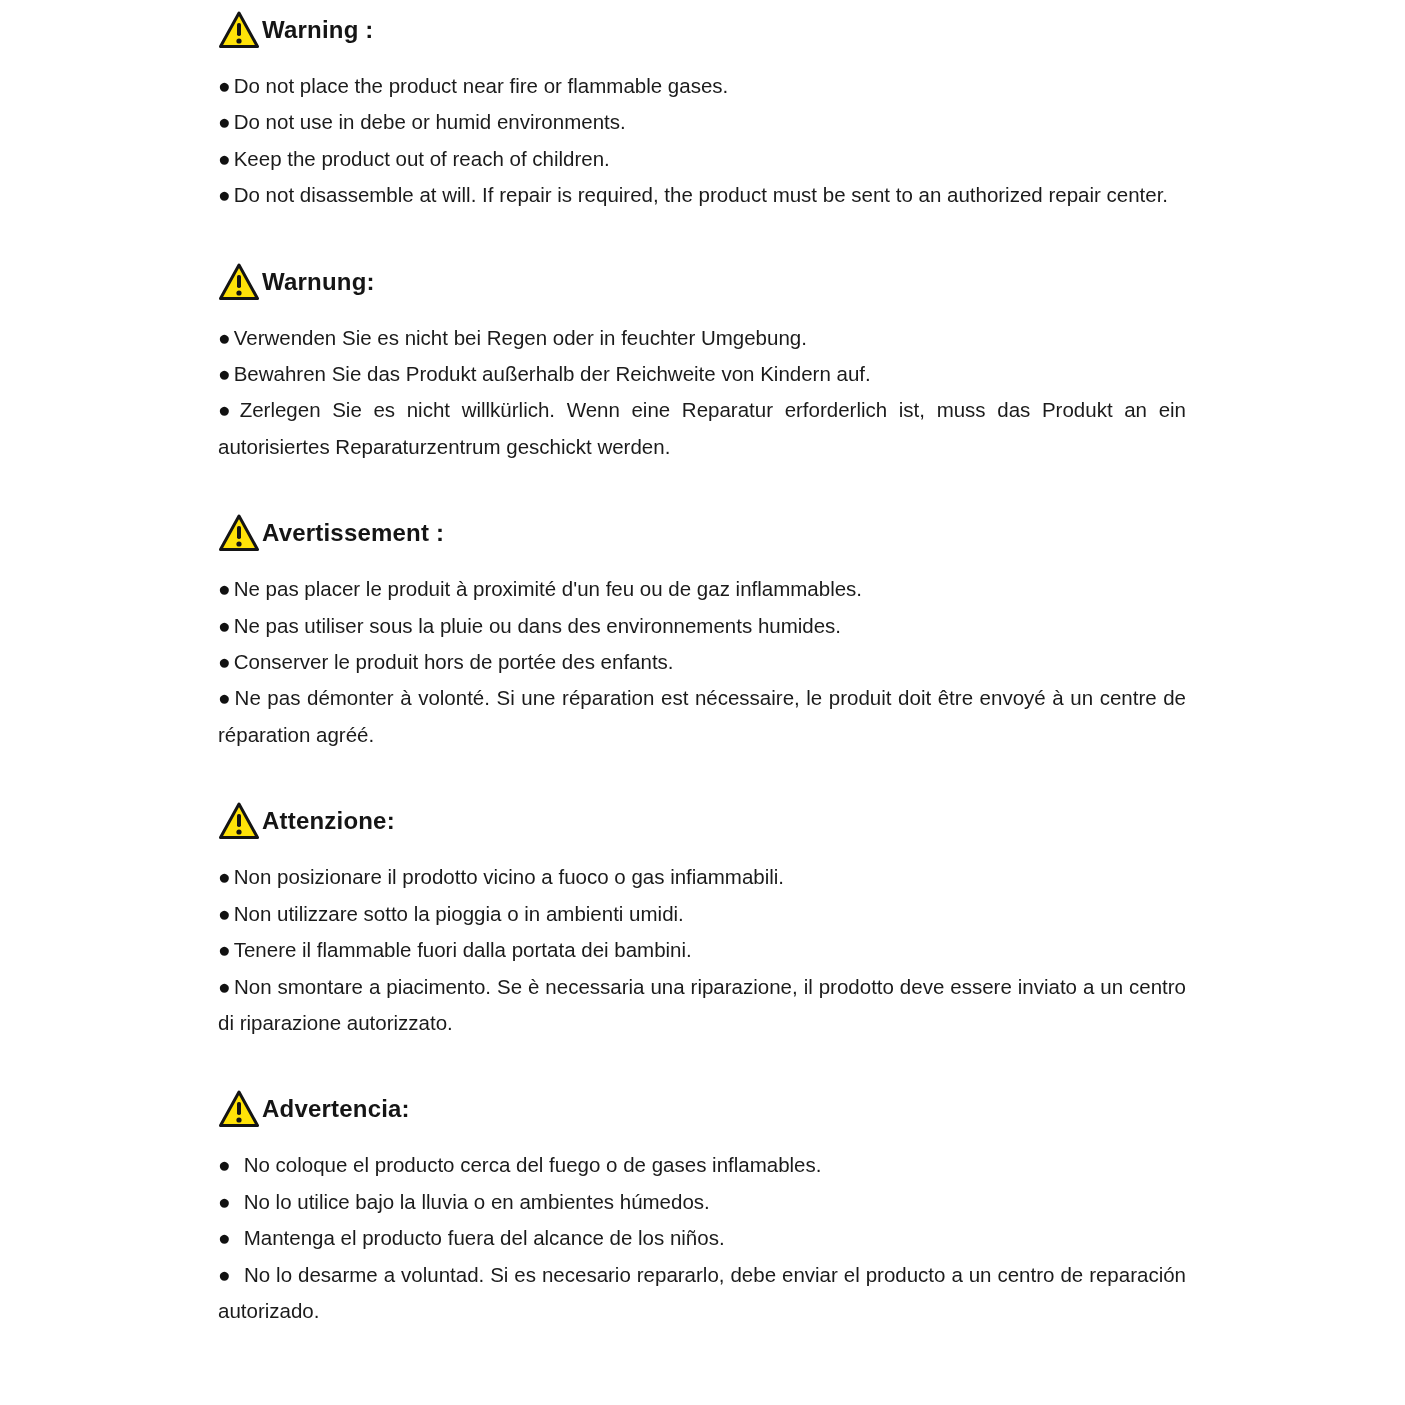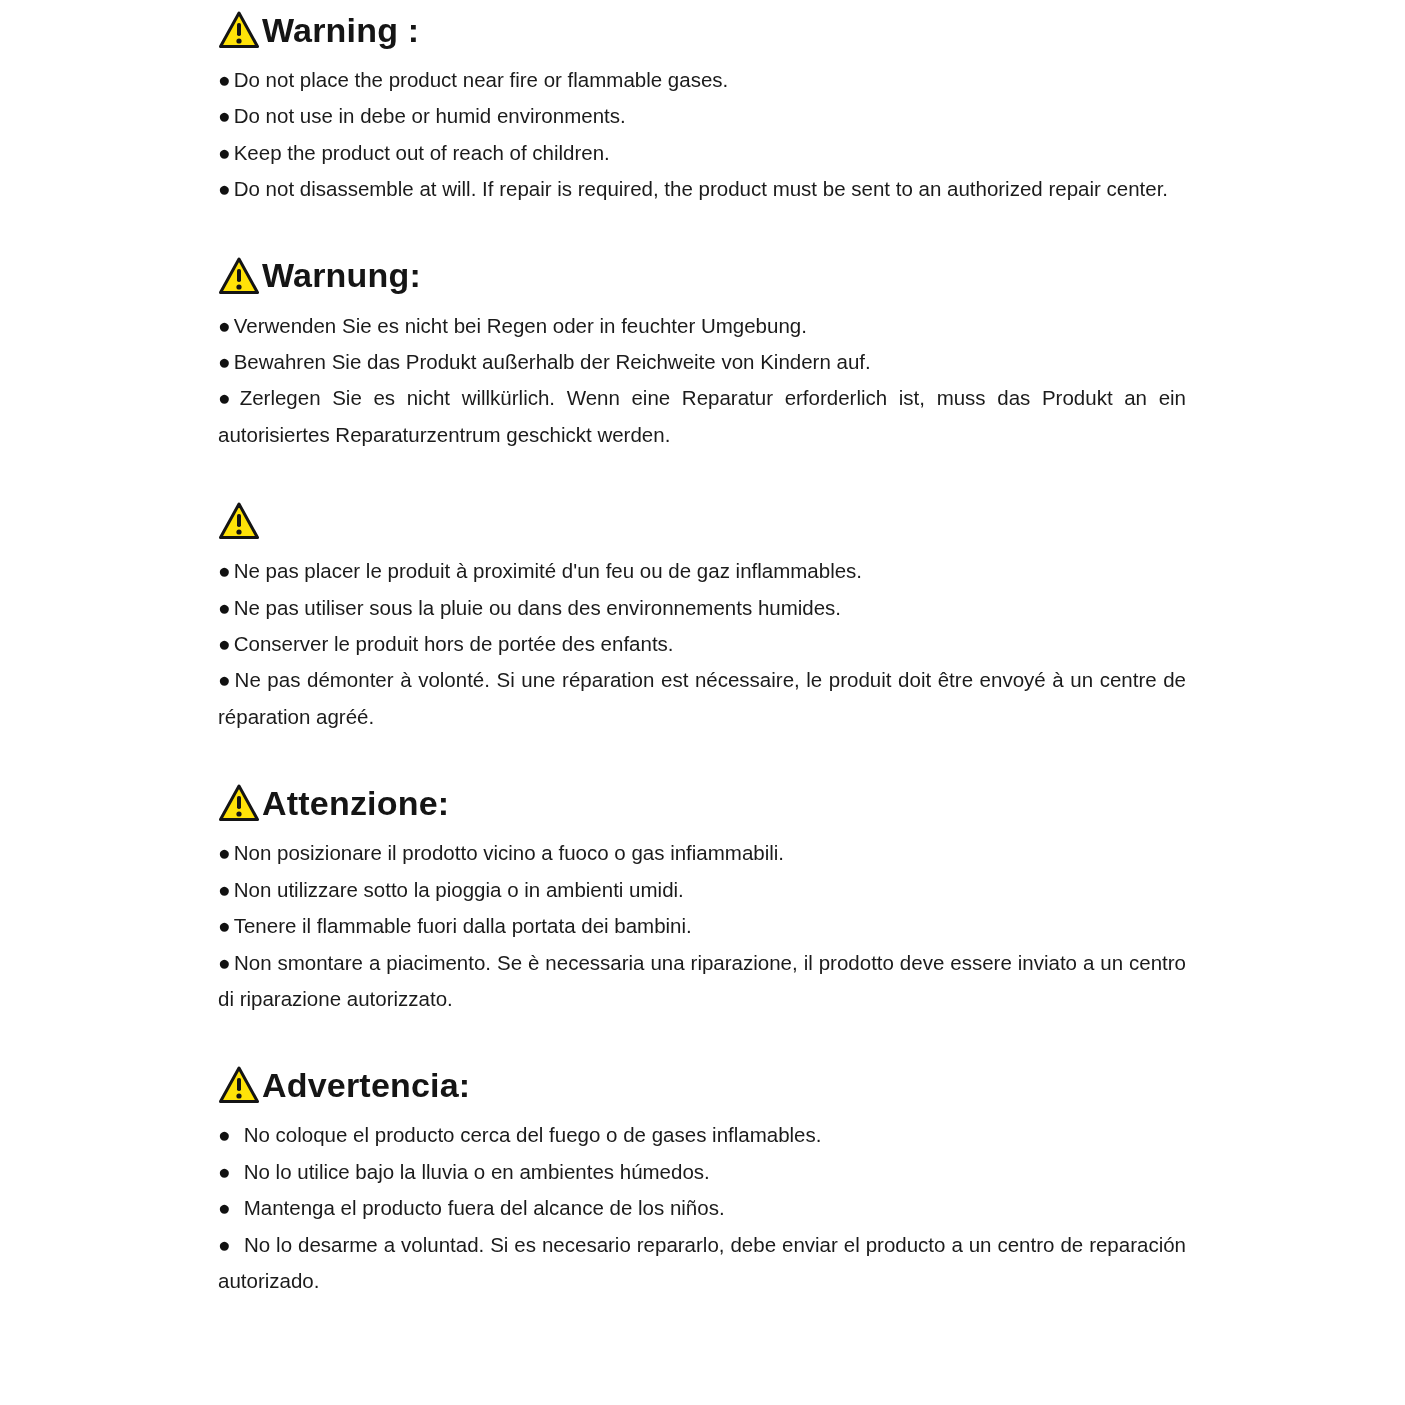--- a/index.html
+++ b/index.html
@@ -22,27 +22,27 @@
 
   .section-heading {
     display: flex;
     align-items: center;
     height: 48px;
     gap: 2px;
   }
   .warn-icon { display: inline-block; line-height: 0; }
   .warn-icon svg { display: block; }
   .section-title {
-    font-size: 34px;
+    font-size: 24px;
     font-weight: bold;
     letter-spacing: 0.2px;
     color: #151515;
   }
 
-  .bullet-list { margin-top: 8px; }
+  .bullet-list { margin-top: 14px; }
   .bullet-line {
     margin: 0;
     font-size: 20.5px;
     line-height: 36.4px;
     text-align: justify;
     color: #1b1b1b;
   }
   .bullet-glyph {
     font-size: 21px;
     margin-right: 3px;
@@ -100,20 +100,21 @@
 
   <section class="section">
     <div class="section-heading">
       <span class="warn-icon">
         <svg width="42" height="40" viewBox="0 0 42 40">
           <polygon points="21,3 39.5,36.5 2.5,36.5" stroke="#141414" stroke-width="3" stroke-linejoin="round" fill="#FFE208"></polygon>
           <rect x="19" y="13" width="4" height="13" rx="1.8" fill="#141414"></rect>
           <circle cx="21" cy="31" r="2.6" fill="#141414"></circle>
         </svg>
       </span>
+      <span class="section-title">Avertissement :</span>
     </div>
     <div class="bullet-list">
   <p class="bullet-line"><span class="bullet-glyph">●</span><span>Ne pas placer le produit à proximité d'un feu ou de gaz inflammables.</span></p>
 
   <p class="bullet-line"><span class="bullet-glyph">●</span><span>Ne pas utiliser sous la pluie ou dans des environnements humides.</span></p>
 
   <p class="bullet-line"><span class="bullet-glyph">●</span><span>Conserver le produit hors de portée des enfants.</span></p>
 
   <p class="bullet-line"><span class="bullet-glyph">●</span><span>Ne pas démonter à volonté. Si une réparation est nécessaire, le produit doit être envoyé à un centre de réparation agréé.</span></p>
 </div>

